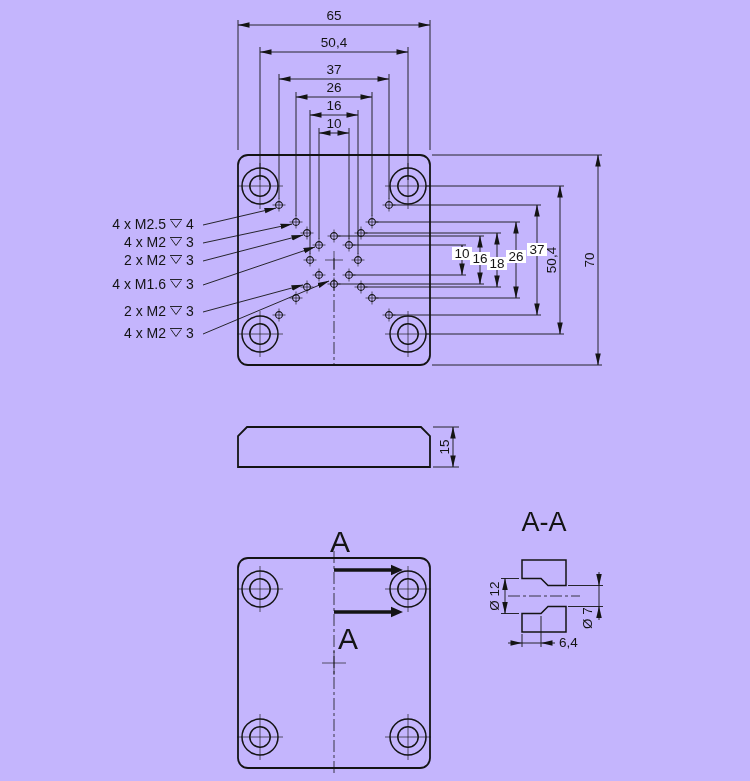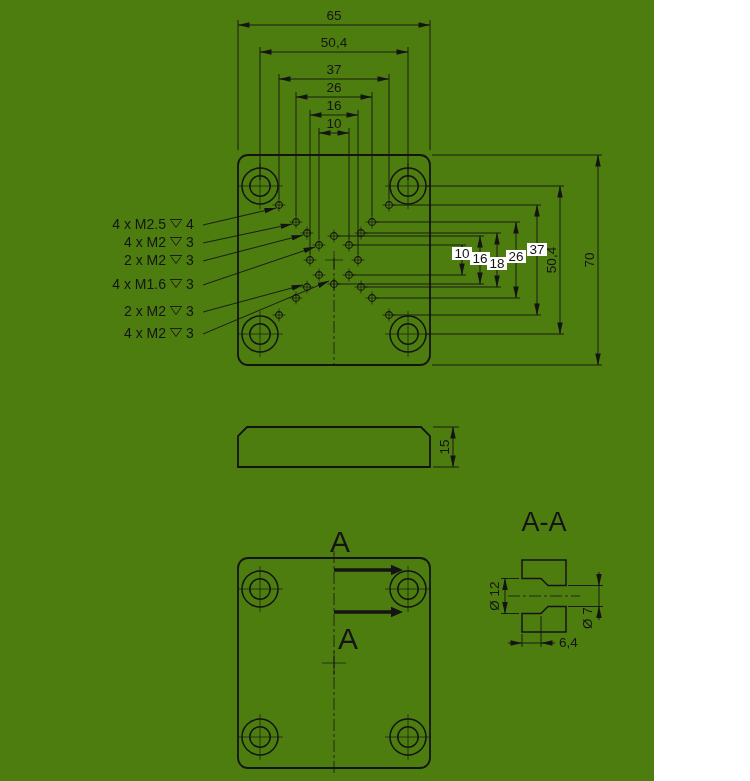--- a/index.html
+++ b/index.html
@@ -1,16 +1,16 @@
 <!DOCTYPE html>
 <html><head>
 <meta charset="utf-8">
 <style>
   html,body{margin:0;padding:0;background:#ffffff;}
-  .page{width:654px;height:781px;background:#4d7c0f;position:relative;overflow:hidden;}
+  .page{width:750px;height:781px;background:#c4b5fd;position:relative;overflow:hidden;}
   svg{display:block;}
   symbol{overflow:visible;}
   .ol{fill:none;stroke:#141414;stroke-width:1.8;}
   .hol{fill:none;stroke:#141414;stroke-width:1.5;}
   .tol{fill:none;stroke:#141414;stroke-width:1.1;}
   .cl{stroke:#141414;stroke-width:0.65;fill:none;}
   .dimline{stroke:#141414;stroke-width:0.9;fill:none;}
   .cline{stroke:#141414;stroke-width:0.8;stroke-dasharray:12 3 3 3;fill:none;}
   .thick{stroke:#141414;stroke-width:3.4;fill:none;}
   .arrfill{fill:#141414;stroke:none;}

